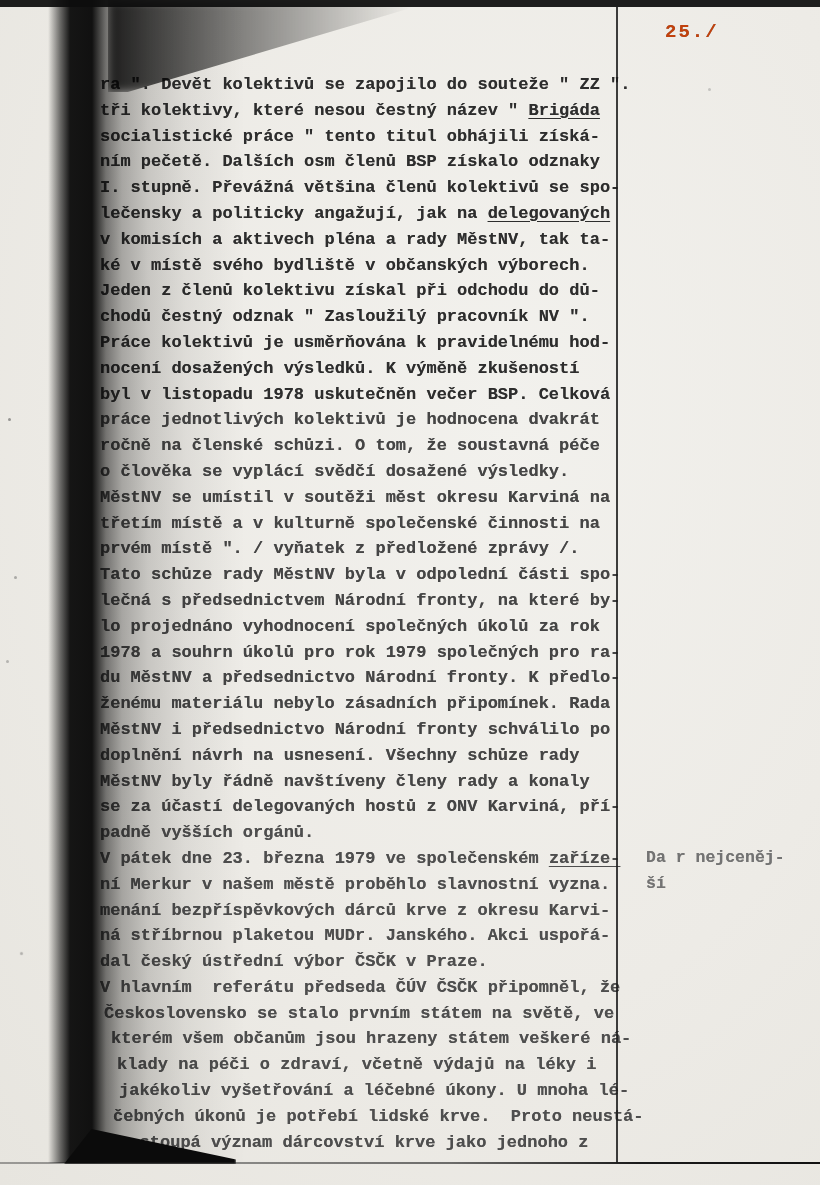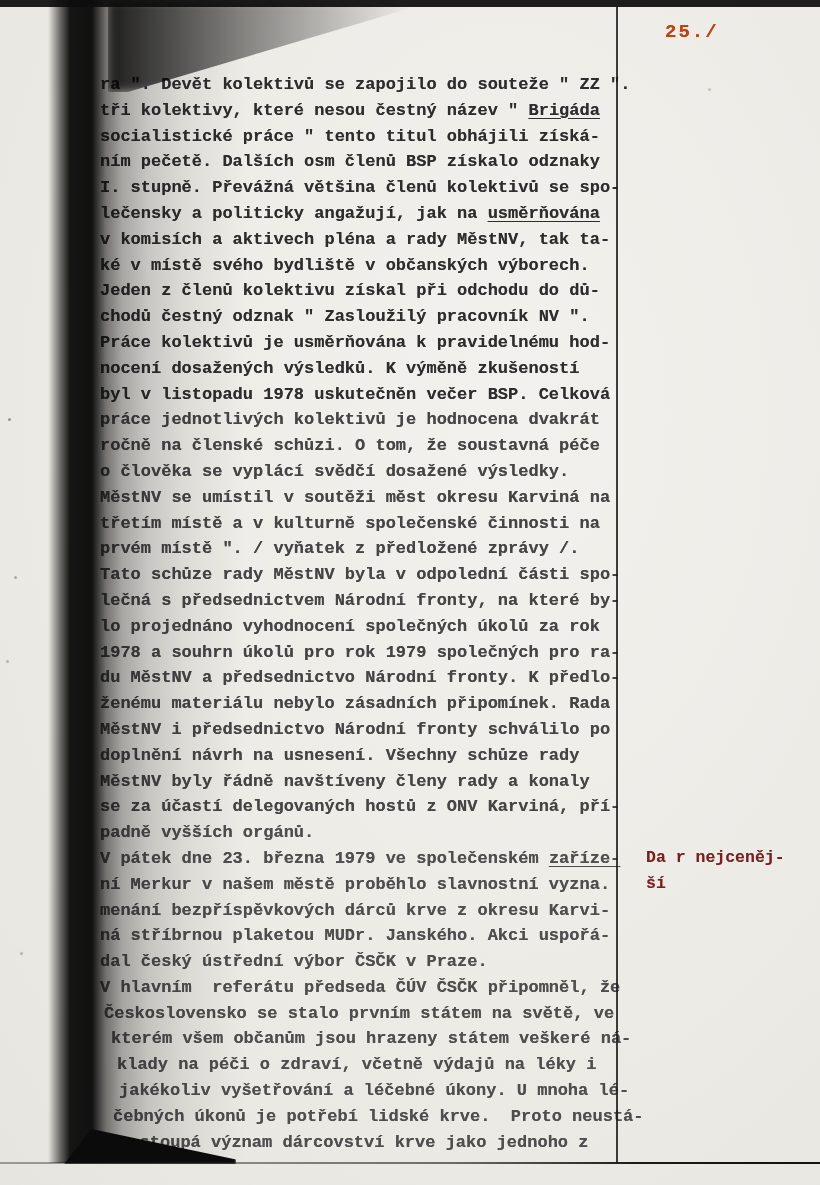--- a/index.html
+++ b/index.html
@@ -37,21 +37,21 @@
     text-shadow:0 0 .5px rgba(30,30,30,.5);
   }
 
   
   #margin-note{
     position:absolute;left:646px;top:845px;z-index:2;
   }
   .mline{
     white-space:pre;
     font:bold 16.5px/26px "Liberation Mono","DejaVu Sans Mono",monospace;
-    color:#7f1d1d;
+    color:#737373;
     text-shadow:0 0 .6px rgba(70,70,70,.5);
   }
 
   
   #margin-rule{
     position:absolute;left:616px;top:7px;width:2px;height:1156px;z-index:3;
     background:#1c1c1c;opacity:.85;
   }
   #bottom-rule{
     position:absolute;left:0;top:1162px;width:820px;height:2px;z-index:3;
@@ -96,21 +96,21 @@
 </head>
 <body>
 
 <div id="page-number">25./</div>
 <div id="body-text">
     <div class="tline">ra ". Devět kolektivů se zapojilo do souteže " ZZ ".</div>
     <div class="tline"><span>tři kolektivy, které nesou čestný název " </span><span class="u">Brigáda</span></div>
     <div class="tline">socialistické práce " tento titul obhájili získá-</div>
     <div class="tline">ním pečetě. Dalších osm členů BSP získalo odznaky</div>
     <div class="tline">I. stupně. Převážná většina členů kolektivů se spo-</div>
-    <div class="tline"><span>lečensky a politicky angažují, jak na </span><span class="u">usměrňována</span></div>
+    <div class="tline"><span>lečensky a politicky angažují, jak na </span><span class="u">delegovaných</span></div>
     <div class="tline">v komisích a aktivech pléna a rady MěstNV, tak ta-</div>
     <div class="tline">ké v místě svého bydliště v občanských výborech.</div>
     <div class="tline">Jeden z členů kolektivu získal při odchodu do dů-</div>
     <div class="tline">chodů čestný odznak " Zasloužilý pracovník NV ".</div>
     <div class="tline">Práce kolektivů je usměrňována k pravidelnému hod-</div>
     <div class="tline">nocení dosažených výsledků. K výměně zkušeností</div>
     <div class="tline">byl v listopadu 1978 uskutečněn večer BSP. Celková</div>
     <div class="tline">práce jednotlivých kolektivů je hodnocena dvakrát</div>
     <div class="tline">ročně na členské schůzi. O tom, že soustavná péče</div>
     <div class="tline">o člověka se vyplácí svědčí dosažené výsledky.</div>

